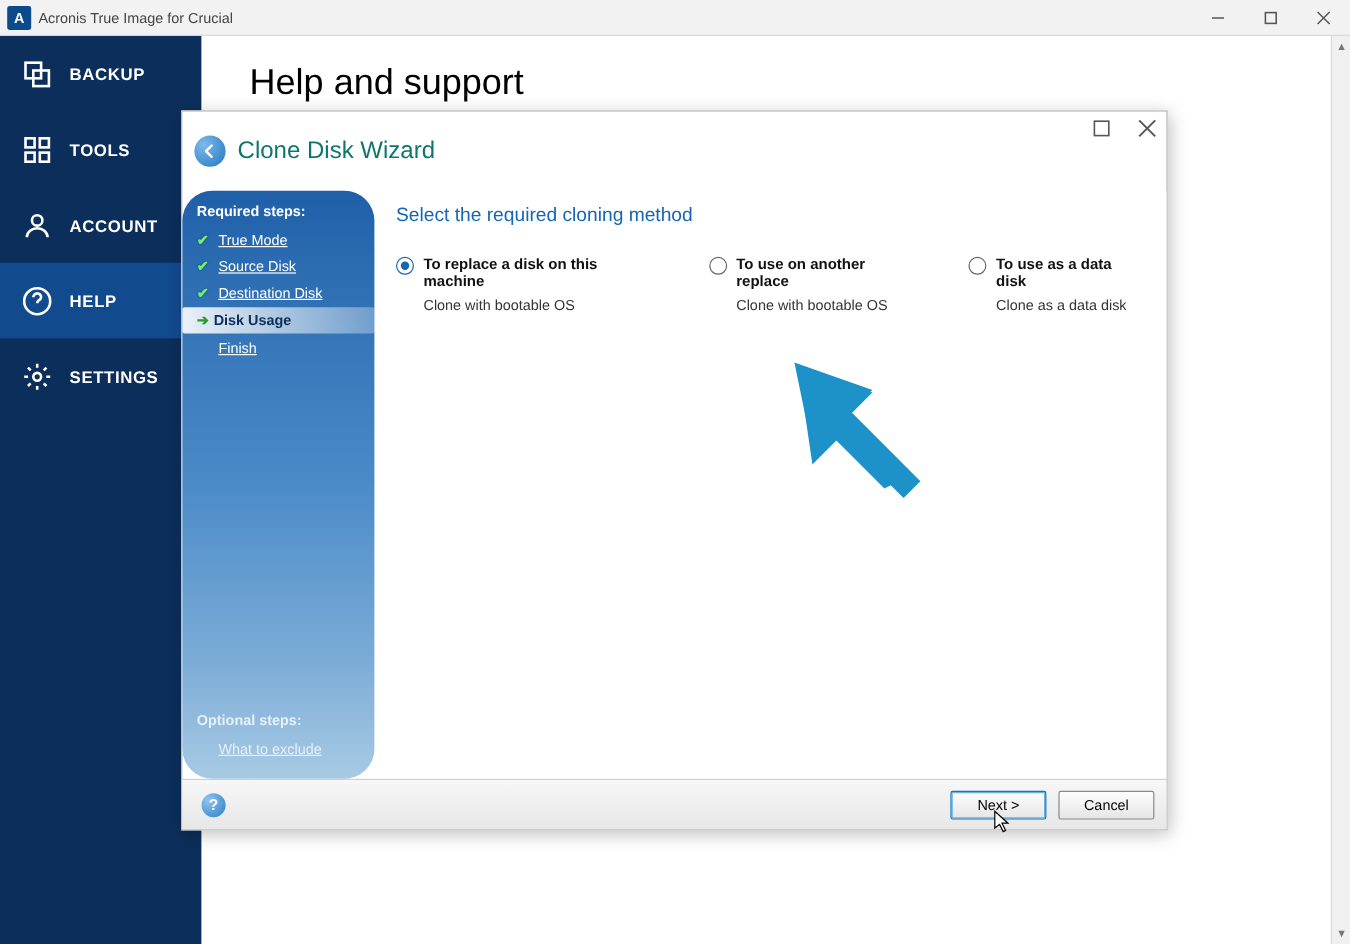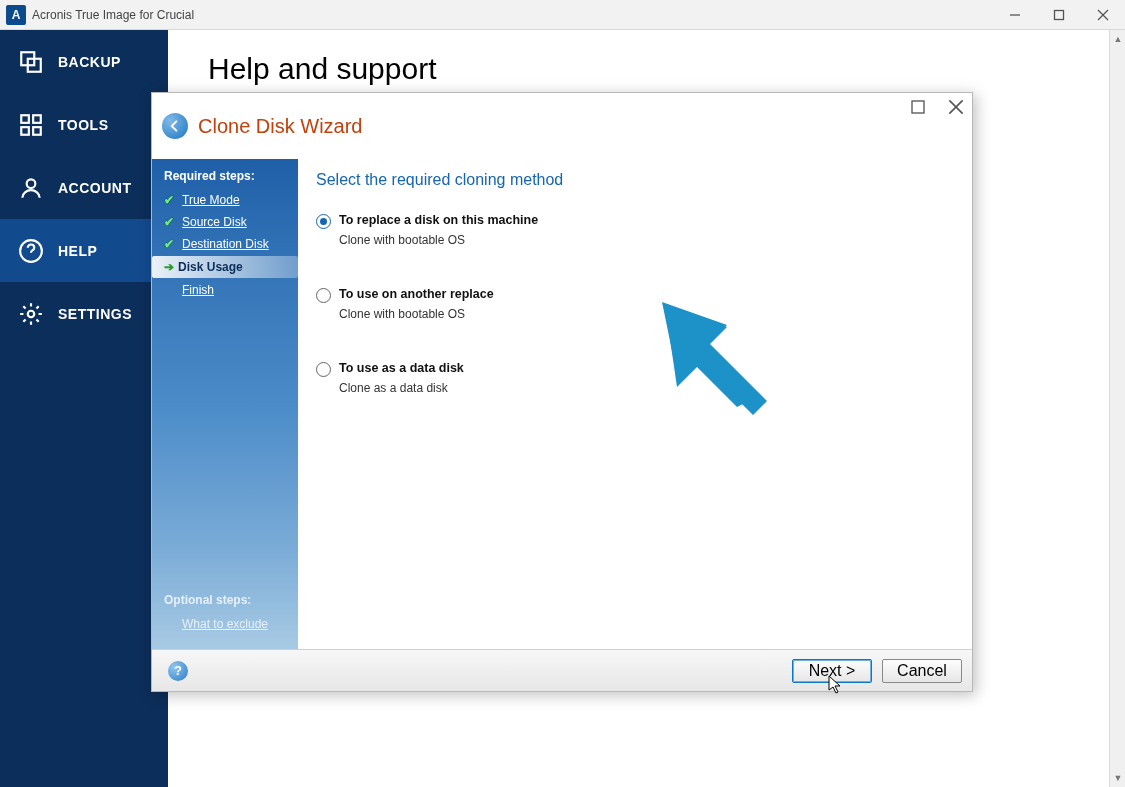--- a/index.html
+++ b/index.html
@@ -32,55 +32,55 @@
 
 
 .wizard { position: absolute; left: 151px; top: 92px; width: 822px; height: 600px; background: #fff; border: 1px solid #b8b8b8; box-shadow: 3px 3px 14px rgba(0,0,0,0.25); display: flex; flex-direction: column; }
 
 .wizard-titlebar-controls { position: absolute; top: 6px; right: 8px; display: flex; gap: 22px; }
 .wizard-titlebar-controls .wbtn { width: 16px; height: 16px; color: #555; display:flex; align-items:center; justify-content:center; }
 
 .wizard-header { height: 66px; display: flex; align-items: center; padding-left: 10px; }
 .wizard-back-icon { width: 26px; height: 26px; border-radius: 50%; background: radial-gradient(circle at 30% 30%, #7fb9e8, #1e77c2); display:flex; align-items:center; justify-content:center; margin-right: 10px; }
 .wizard-back-icon svg { width:16px; height:16px; }
-.wizard-title { font-size: 20px; color: #c2410c; }
+.wizard-title { font-size: 20px; color: #0f766e; }
 
 .wizard-body { flex: 1; display: flex; min-height: 0; }
 
-.wizard-steps { width: 146px; background: linear-gradient(180deg, #1e5fa8 0%, #2d6eb3 15%, #4b8bc8 50%, #7bacd7 80%, #a8cae4 100%); color: #fff; font-size: 12px; display:flex; flex-direction:column; position:relative; }
+.wizard-steps { width: 160px; background: linear-gradient(180deg, #1e5fa8 0%, #2d6eb3 15%, #4b8bc8 50%, #7bacd7 80%, #a8cae4 100%); color: #fff; font-size: 12px; display:flex; flex-direction:column; position:relative;border-radius:25px; }
 .wizard-steps .section-title { font-weight: 700; padding: 10px 12px 6px 12px; }
 .wizard-steps .step { padding: 4px 12px 4px 12px; display:flex; align-items:center; }
 .wizard-steps .step .chk { width:14px; display:inline-block; color:#6CF36C; font-weight:bold; margin-right:4px; text-shadow: 0 0 2px rgba(0,0,0,0.4); }
 .wizard-steps .step .label { text-decoration: underline; cursor:pointer; }
 .wizard-steps .step.current { background: linear-gradient(90deg, rgba(255,255,255,0.9), rgba(255,255,255,0.3)); color:#0c2e5a; border-radius: 2px; margin:1px 0; }
 .wizard-steps .step.current .label { text-decoration:none; font-weight:600; color:#0c2e5a; }
 .wizard-steps .step.current .arrow { color:#2c9b2c; margin-right:4px; font-weight:bold; }
 .wizard-steps .step.plain .label { }
 .wizard-steps .step .spacer { width:14px; display:inline-block; margin-right:4px; }
 
 .wizard-steps .optional { margin-top:auto; padding-bottom:14px; }
 .wizard-steps .optional .section-title { font-weight:700; color:#e6f0fa; }
 .wizard-steps .optional .opt-item { padding:4px 12px 4px 30px; text-decoration:underline; cursor:pointer; color:#e6f0fa; }
 
 .wizard-main { flex:1; padding: 12px 18px; background:#fff; }
 .wizard-main-title { font-size: 16px; color:#1565b3; margin-bottom: 24px; }
 
-.radio-group { display:flex; flex-direction:column; gap: 40px; }
+.radio-group { display:flex; flex-direction:row; gap: 40px; }
 .radio-option { display:flex; align-items:flex-start; }
 .radio-circle { width:15px; height:15px; border:1px solid #666; border-radius:50%; margin-right:8px; margin-top:1px; display:flex; align-items:center; justify-content:center; background:#fff; }
 .radio-circle.selected { border-color:#1565b3; }
 .radio-circle.selected::after { content:""; width:7px; height:7px; border-radius:50%; background:#1565b3; }
 .radio-texts { display:flex; flex-direction:column; }
 .radio-label { font-size:12.5px; font-weight:700; color:#111; }
 .radio-sub { font-size:12px; color:#333; margin-top:6px; }
 
 .wizard-footer { height:42px; background: linear-gradient(#f7f7f7,#e7e7e7); border-top:1px solid #cfcfcf; display:flex; align-items:center; padding: 0 10px; }
 .wizard-footer .help-icon { width:20px; height:20px; border-radius:50%; background: radial-gradient(circle at 30% 30%, #8fc5f0, #2a7ec4); display:flex; align-items:center; justify-content:center; color:#fff; font-weight:bold; font-size:13px; margin-left:6px; }
 .wizard-footer .spacer { flex:1; }
-.wizard-footer button { width:80px; height:24px; font-size:16px; background: linear-gradient(#fdfdfd,#e6e6e6); border:1px solid #8a8a8a; border-radius:2px; cursor:pointer; margin-left:10px; }
+.wizard-footer button { width:80px; height:24px; font-size:12px; background: linear-gradient(#fdfdfd,#e6e6e6); border:1px solid #8a8a8a; border-radius:2px; cursor:pointer; margin-left:10px; }
 .wizard-footer button.primary { border-color:#0e76c4; box-shadow: 0 0 0 1px #6bb1e8 inset; }
 
 
 .annotation-arrow { position:absolute; left:505px; top:204px; width:120px; height:120px; pointer-events:none; }
 .annotation-arrow svg { width:100%; height:100%; }
 
 
 .cursor { position:absolute; left:828px; top:675px; width:16px; height:20px; pointer-events:none; z-index:50; }
 .cursor svg { width:16px; height:20px; }
 

